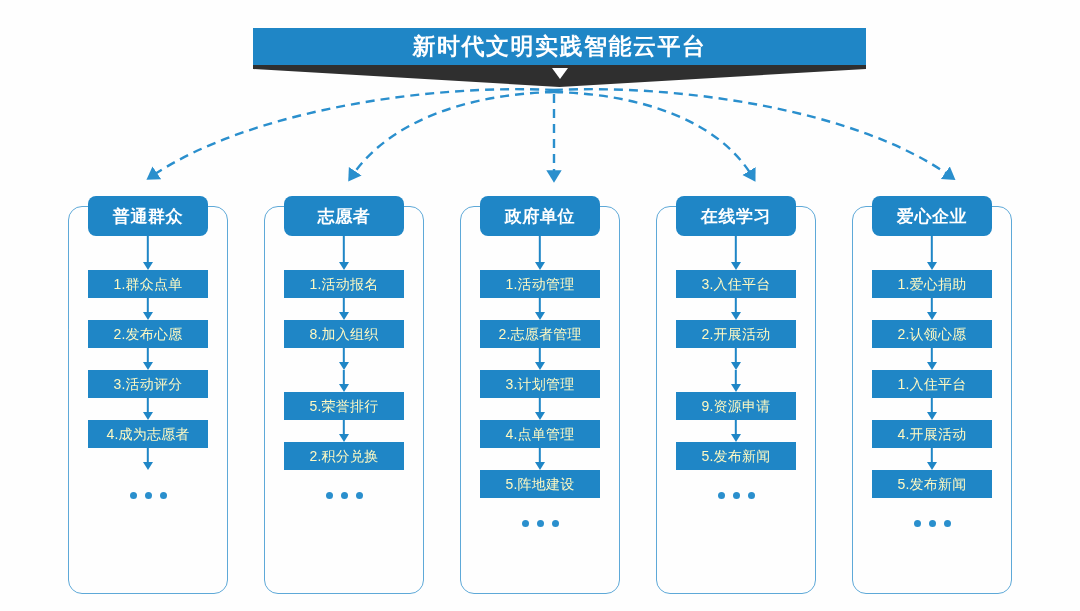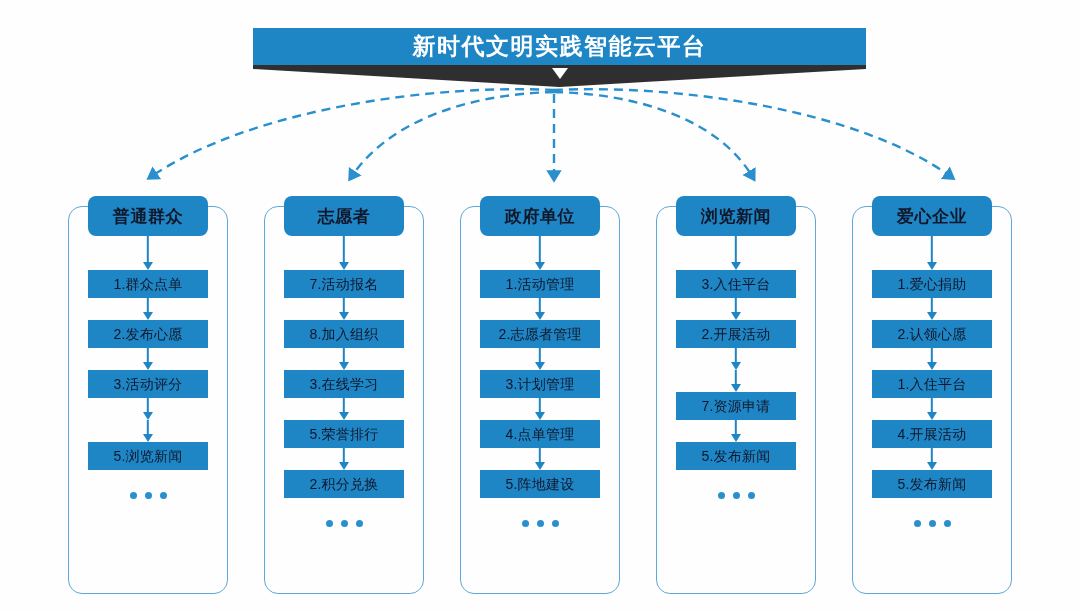--- a/index.html
+++ b/index.html
@@ -121,21 +121,21 @@
     width: 120px;
     height: 40px;
     background: #1f86c6;
     border-radius: 8px;
     display: flex;
     align-items: center;
     justify-content: center;
     z-index: 3;
   }
   .col-header span {
-    color: #0f172a;
+    color: #ffffff;
     font-size: 17px;
     font-weight: bold;
     letter-spacing: 0.6px;
     white-space: nowrap;
     line-height: 1;
   }
 
   .col-body {
     position: absolute;
     left: 0;
@@ -180,21 +180,21 @@
   .item-box {
     width: 120px;
     height: 28px;
     background: #1f86c6;
     display: flex;
     align-items: center;
     justify-content: center;
     flex: none;
   }
   .item-box span {
-    color: #0f172a;
+    color: #fef9c3;
     font-size: 14px;
     line-height: 1;
     white-space: nowrap;
     letter-spacing: 0.2px;
   }
 
   .ellipsis {
     margin-top: 22px;
     display: flex;
     gap: 8px;
@@ -267,26 +267,26 @@
             <div class="shaft"></div>
             <div class="head"></div>
           </div>
         <div class="item-box">
             <span>3.活动评分</span>
           </div>
         <div class="v-arrow short">
             <div class="shaft"></div>
             <div class="head"></div>
           </div>
-        <div class="v-arrow short">
-            <div class="shaft"></div>
-            <div class="head"></div>
-          </div>
-        <div class="item-box">
-            <span>5.浏览新闻</span>
+        <div class="item-box">
+            <span>4.成为志愿者</span>
+          </div>
+        <div class="v-arrow short">
+            <div class="shaft"></div>
+            <div class="head"></div>
           </div>
         <div class="ellipsis">
             <i></i>
             <i></i>
             <i></i>
           </div>
       </div>
     </div>
 
     <div class="column">
@@ -294,35 +294,32 @@
       <div class="frame-gap"></div>
       <div class="col-header">
         <span>志愿者</span>
       </div>
       <div class="col-body">
         <div class="v-arrow long">
             <div class="shaft"></div>
             <div class="head"></div>
           </div>
         <div class="item-box">
-            <span>7.活动报名</span>
+            <span>1.活动报名</span>
           </div>
         <div class="v-arrow short">
             <div class="shaft"></div>
             <div class="head"></div>
           </div>
         <div class="item-box">
             <span>8.加入组织</span>
           </div>
         <div class="v-arrow short">
             <div class="shaft"></div>
             <div class="head"></div>
-          </div>
-        <div class="item-box">
-            <span>3.在线学习</span>
           </div>
         <div class="v-arrow short">
             <div class="shaft"></div>
             <div class="head"></div>
           </div>
         <div class="item-box">
             <span>5.荣誉排行</span>
           </div>
         <div class="v-arrow short">
             <div class="shaft"></div>
@@ -386,21 +383,21 @@
             <i></i>
             <i></i>
           </div>
       </div>
     </div>
 
     <div class="column">
       <div class="col-frame"></div>
       <div class="frame-gap"></div>
       <div class="col-header">
-        <span>浏览新闻</span>
+        <span>在线学习</span>
       </div>
       <div class="col-body">
         <div class="v-arrow long">
             <div class="shaft"></div>
             <div class="head"></div>
           </div>
         <div class="item-box">
             <span>3.入住平台</span>
           </div>
         <div class="v-arrow short">
@@ -412,21 +409,21 @@
           </div>
         <div class="v-arrow short">
             <div class="shaft"></div>
             <div class="head"></div>
           </div>
         <div class="v-arrow short">
             <div class="shaft"></div>
             <div class="head"></div>
           </div>
         <div class="item-box">
-            <span>7.资源申请</span>
+            <span>9.资源申请</span>
           </div>
         <div class="v-arrow short">
             <div class="shaft"></div>
             <div class="head"></div>
           </div>
         <div class="item-box">
             <span>5.发布新闻</span>
           </div>
         <div class="ellipsis">
             <i></i>

